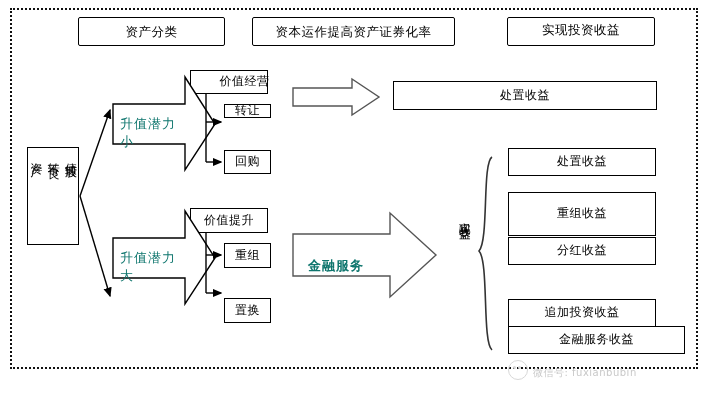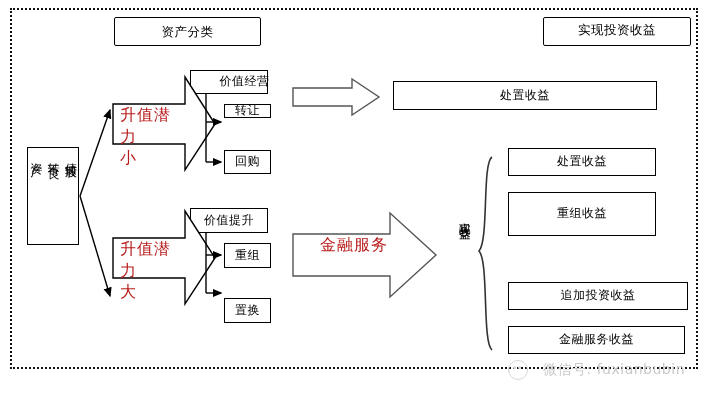--- a/index.html
+++ b/index.html
@@ -36,21 +36,20 @@
     justify-content: center;
     color: #000000;
     font-size: 12px;
     line-height: 1.1;
     letter-spacing: 0.5px;
     white-space: nowrap;
   }
   .rounded {
     border-radius: 2px;
     font-size: 12.5px;
-    margin-left: 36px;
   }
   .vert-node {
     position: absolute;
     box-sizing: border-box;
     border: 1px solid #000000;
     background: #ffffff;
     color: #000000;
     font-size: 12px;
     display: flex;
     align-items: flex-start;
@@ -77,36 +76,37 @@
   .svg-layer {
     position: absolute;
     left: 0;
     top: 0;
     width: 710px;
     height: 405px;
     pointer-events: none;
   }
   .block-arrow-label {
     position: absolute;
-    color: #b91c1c;
-    font-size: 16px;
+    color: #0f766e;
+    font-size: 13px;
     line-height: 1.35;
     letter-spacing: 1px;
     white-space: pre-line;
     text-align: left;
+    margin-top: 11px;
   }
   .watermark {
     position: absolute;
     left: 508px;
     top: 360px;
     display: flex;
-    align-items: center;
-    gap: 15px;
+    align-items: flex-end;
+    gap: 5px;
     color: #c9c9c9;
-    font-size: 14px;
+    font-size: 10px;
     letter-spacing: 0.5px;
   }
   .wm-logo {
     width: 18px;
     height: 18px;
     border-radius: 50%;
     border: 1.5px solid #d8d8d8;
     position: relative;
   }
   .wm-logo::before, .wm-logo::after {
@@ -124,20 +124,23 @@
 <body>
 
 <div id="canvas">
 
   <div class="dotted-frame"></div>
 
   <div class="node rounded" style="left:78px; top:17px; width:147px; height:29px;">
     <span>资产分类</span>
   </div>
 
+  <div class="node rounded" style="left:252px; top:17px; width:203px; height:29px;">
+    <span>资本运作提高资产证券化率</span>
+  </div>
 
   <div class="node rounded" style="left:507px; top:17px; width:148px; height:29px;font-family:Liberation Mono, monospace;">
     <span>实现投资收益</span>
   </div>
 
   <div class="vert-node" style="left:27px; top:147px; width:52px; height:98px;">
     <span class="vtext">债转股
 转不良
 资产</span>
   </div>
@@ -165,21 +168,24 @@
   <div class="node" style="left:393px; top:81px; width:264px; height:29px;">
     <span>处置收益</span>
   </div>
 
   <div class="node" style="left:508px; top:148px; width:148px; height:28px;">
     <span>处置收益</span>
   </div>
   <div class="node" style="left:508px; top:192px; width:148px; height:44px;">
     <span>重组收益</span>
   </div>
-  <div class="node" style="left:508px; top:282px; width:180px; height:28px;">
+  <div class="node" style="left:508px; top:237px; width:148px; height:28px;">
+    <span>分红收益</span>
+  </div>
+  <div class="node" style="left:508px; top:299px; width:148px; height:28px;">
     <span>追加投资收益</span>
   </div>
   <div class="node" style="left:508px; top:326px; width:177px; height:28px;">
     <span>金融服务收益</span>
   </div>
 
   <div class="plain-vtext" style="left:455px; top:213px;">实现收益</div>
 
   <svg class="svg-layer" viewBox="0 0 710 405">
     <defs>
@@ -209,20 +215,20 @@
 
     <path d="M 492,157 C 482,163 489,240 479,251 C 489,262 482,342 492,350" fill="none" stroke="#333333" stroke-width="1.6"></path>
   </svg>
 
   <div class="block-arrow-label" style="left:120px; top:104px; width:64px;">升值潜力
 小</div>
 
   <div class="block-arrow-label" style="left:120px; top:238px; width:64px;">升值潜力
 大</div>
 
-  <div class="block-arrow-label" style="left:308px; top:234px; width:80px; text-align:right;">金融服务</div>
+  <div class="block-arrow-label" style="left:308px; top:246px; width:80px; text-align:left;font-weight:bold;">金融服务</div>
 
   <div class="watermark">
     <span class="wm-logo"></span>
     <span>微信号: fuxianbubin</span>
   </div>
 
 </div>
 
 </body></html>

